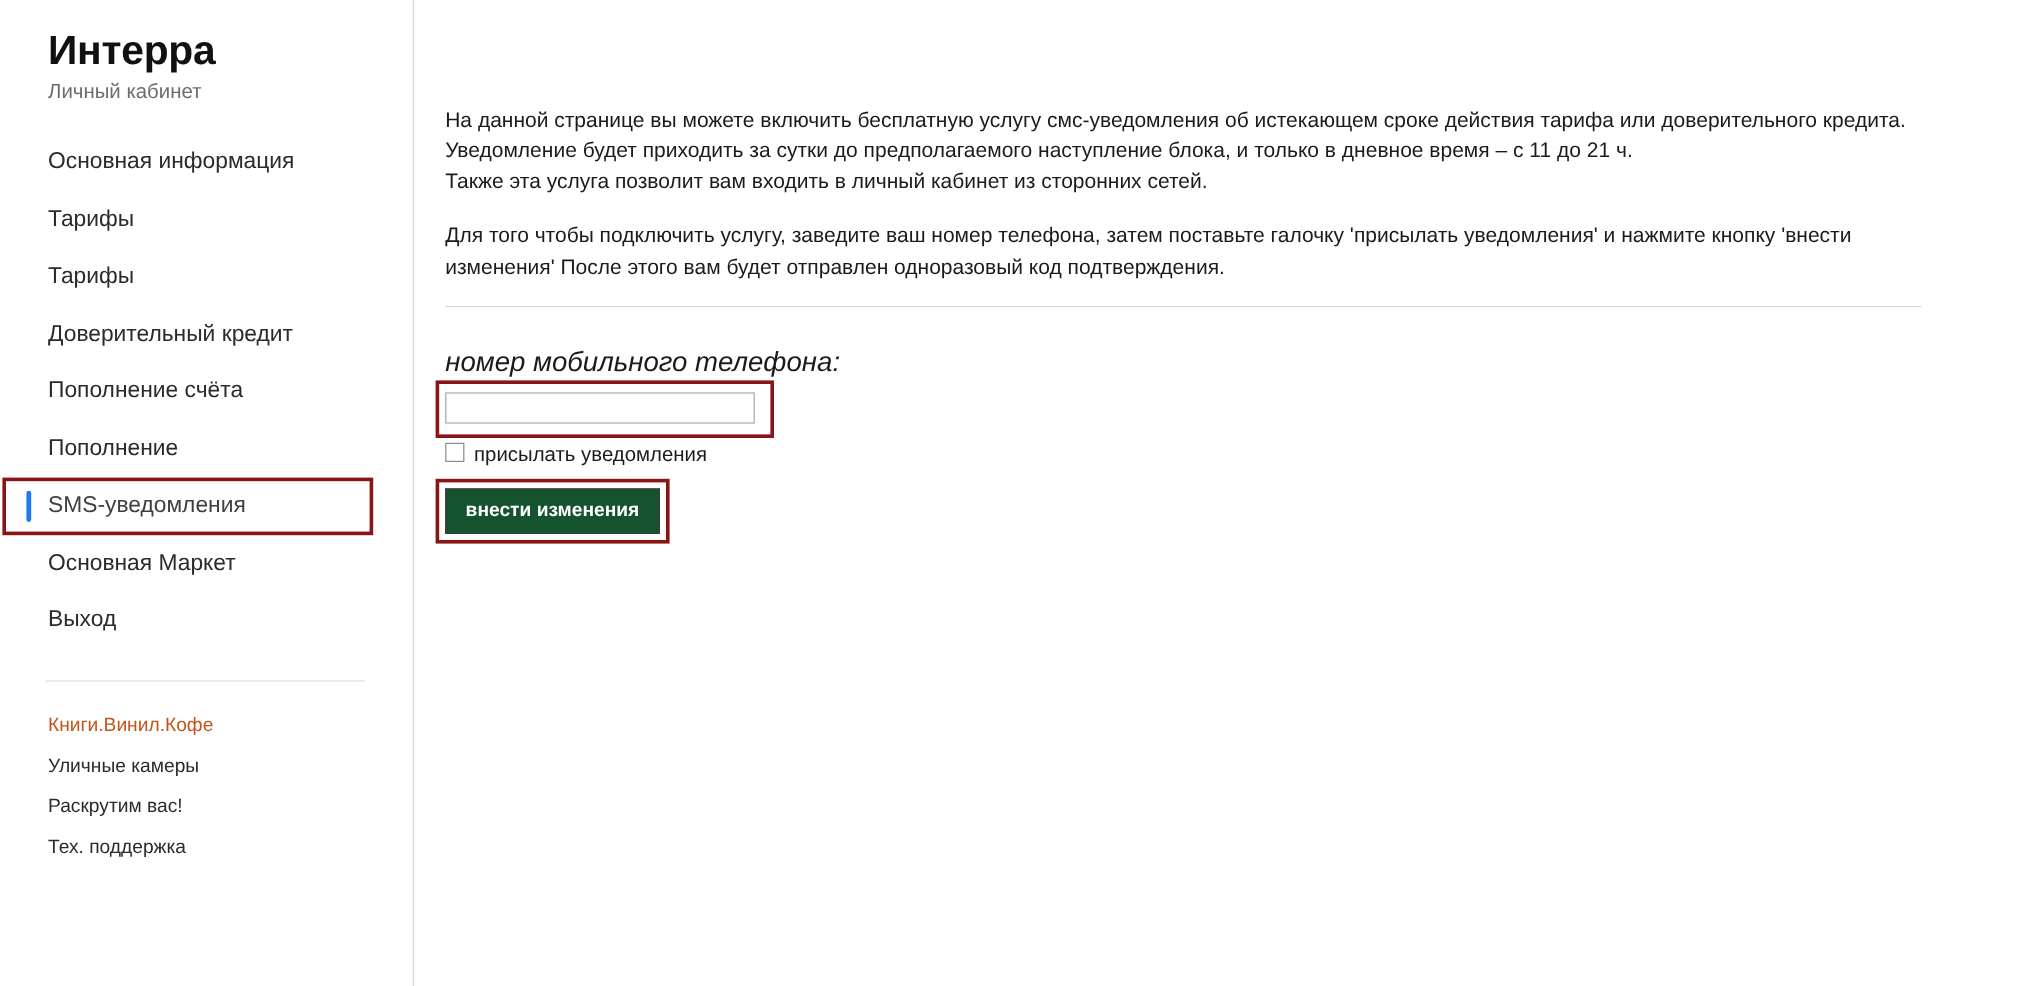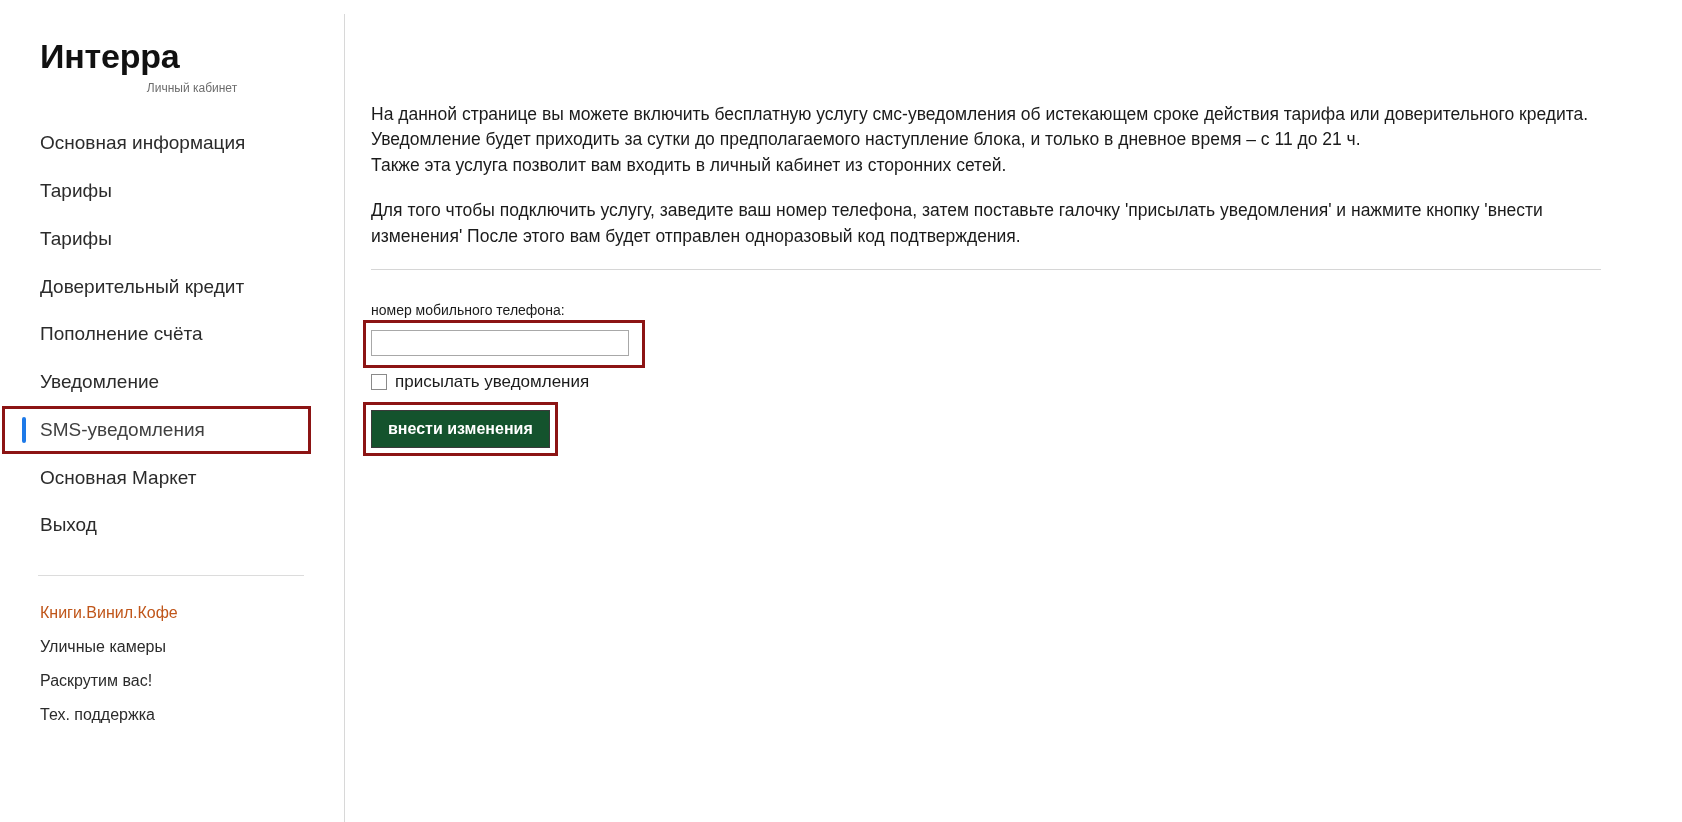--- a/index.html
+++ b/index.html
@@ -12,21 +12,20 @@
     background: #ffffff;
     font-family: "Liberation Sans", sans-serif;
     color: #1b1b1b;
     overflow: hidden;
   }
   .page {
     display: flex;
     width: 1682px;
     height: 748px;
     box-sizing: border-box;
-    margin-top: 14px;
   }
 
   
   .sidebar {
     width: 345px;
     min-width: 345px;
     height: 822px;
     box-sizing: border-box;
     border-right: 1px solid #d8d8d8;
     padding: 0;
@@ -37,24 +36,23 @@
     padding: 24px 0 0 40px;
   }
   .brand-title {
     font-size: 34px;
     font-weight: bold;
     letter-spacing: -0.2px;
     color: #111111;
     line-height: 1.1;
   }
   .brand-sub {
-    font-size: 12px;
+    font-size: 17px;
     color: #6d6d6d;
     margin-top: 6px;
-    text-align: center;
   }
 
   .nav {
     margin-top: 24px;
   }
   .nav-item {
     position: relative;
     font-size: 19px;
     color: #2b2b2b;
     padding: 12px 0 12px 40px;
@@ -125,23 +123,24 @@
     height: 20px;
   }
   .rule {
     border: none;
     border-top: 1px solid #d6d6d6;
     margin: 20px 0 0 0;
     max-width: 1230px;
   }
 
   .field-label {
-    font-size: 14px;
+    font-size: 23px;
     color: #1b1b1b;
     margin-top: 32px;
+    font-style: italic;
   }
 
   .input-wrap {
     position: relative;
     display: inline-block;
     margin-top: 12px;
   }
   .phone-input {
     width: 258px;
     height: 26px;
@@ -159,21 +158,21 @@
     top: -10px;
     width: 282px;
     height: 48px;
     border: 3px solid #8c1414;
     box-sizing: border-box;
     pointer-events: none;
   }
 
   .checkbox-row {
     display: flex;
-    align-items: center;
+    align-items: flex-start;
     margin-top: 16px;
   }
   .checkbox {
     width: 16px;
     height: 16px;
     border: 1px solid #8a8a8a;
     background: #ffffff;
     box-sizing: border-box;
     margin-right: 8px;
     cursor: pointer;
@@ -231,21 +230,21 @@
       <div class="nav-item">
         <span>Тарифы</span>
       </div>
       <div class="nav-item">
         <span>Доверительный кредит</span>
       </div>
       <div class="nav-item">
         <span>Пополнение счёта</span>
       </div>
       <div class="nav-item">
-        <span>Уведомление</span>
+        <span>Пополнение</span>
       </div>
       <div class="nav-item active">
         <span class="active-bar"></span>
         <span>SMS-уведомления</span>
         <span class="nav-highlight"></span>
       </div>
       <div class="nav-item">
         <span>Основная Маркет</span>
       </div>
       <div class="nav-item">

